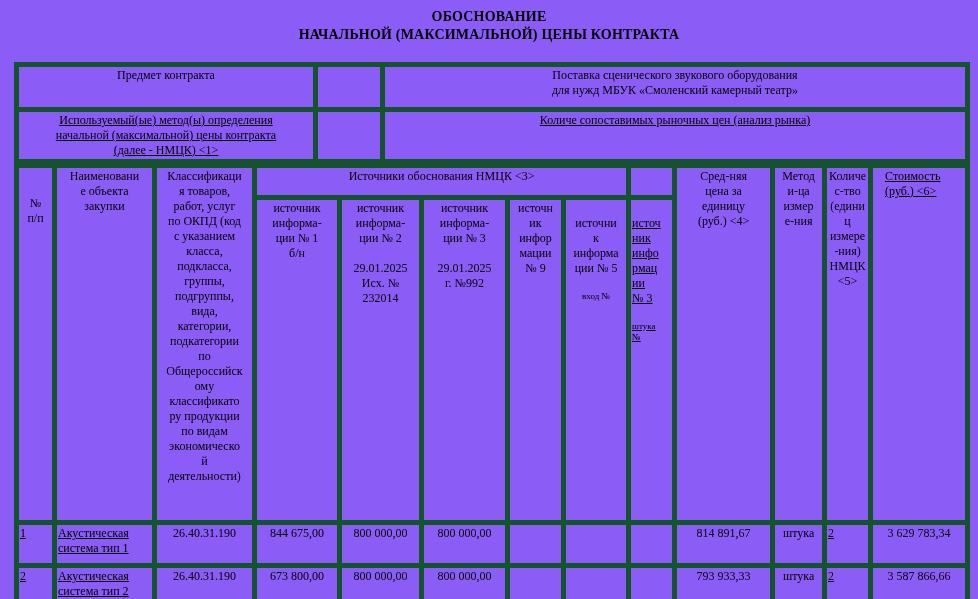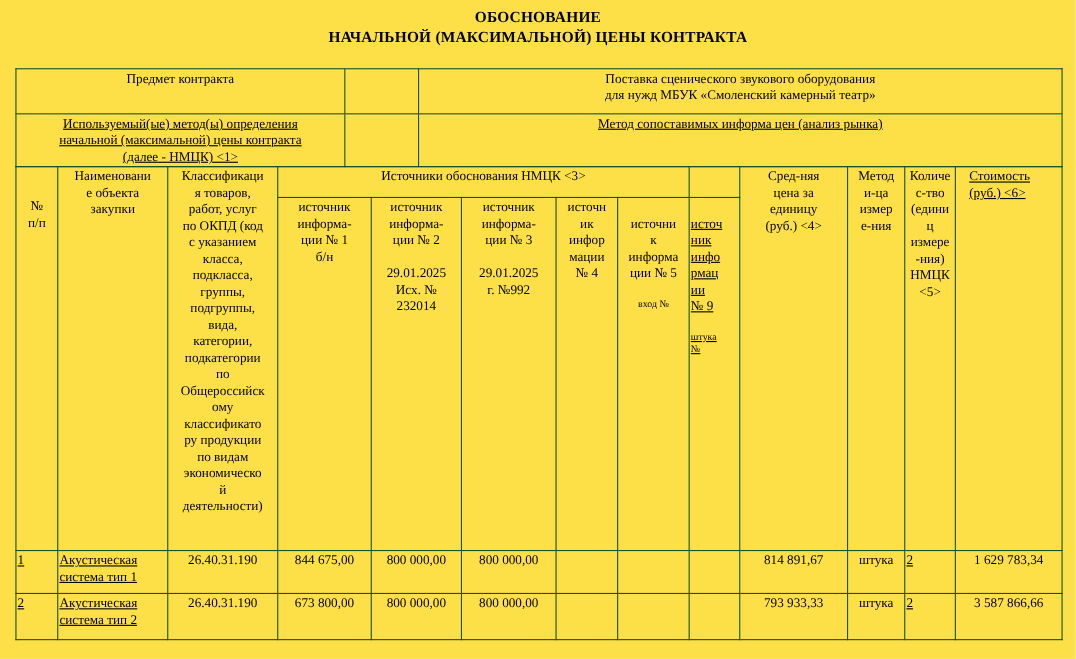--- a/index.html
+++ b/index.html
@@ -6,42 +6,42 @@
     margin: 0;
     padding: 0;
     background: #ffffff;
     color: #000000;
     font-family: "Liberation Serif", "DejaVu Serif", serif;
   }
   .page {
     position: relative;
     width: 978px;
     height: 599px;
-    background: #fde047;
+    background: #8b5cf6;
     overflow: hidden;
   }
   .doc-title {
     padding-top: 8px;
     text-align: center;
     font-weight: bold;
     font-size: 14px;
     line-height: 18px;
     white-space: pre-line;
     letter-spacing: 0.2px;
   }
   table {
     border-collapse: collapse;
     table-layout: fixed;
     margin-left: 14px;
     width: 951px;
   }
   .t-top { margin-top: 18px; }
   .t-calc, .t-main { margin-top: -1px; }
   td {
-    border: 1px solid #14532d;
+    border: 5px solid #14532d;
     vertical-align: top;
     font-size: 12px;
     line-height: 15px;
     padding: 1px 1px;
     white-space: pre-line;
     overflow: hidden;
     word-wrap: break-word;
     margin-top: 48px;
   }
   .c { text-align: center; }
@@ -75,21 +75,21 @@
         <td class="c">Предмет контракта</td>
         <td></td>
         <td class="c">Поставка сценического звукового оборудования
 для нужд МБУК «Смоленский камерный театр»</td>
       </tr>
       <tr class="row-b">
         <td class="c">Используемый(ые) метод(ы) определения
 начальной (максимальной) цены контракта
 (далее - НМЦК) &lt;1&gt;</td>
         <td></td>
-        <td class="c">Метод сопоставимых информа цен (анализ рынка)</td>
+        <td class="c">Количе сопоставимых рыночных цен (анализ рынка)</td>
       </tr>
     </tbody>
   </table>
 
 
   <table class="t-main">
     <colgroup>
       <col style="width:38px">
         <col style="width:100px">
         <col style="width:100px">
@@ -168,55 +168,55 @@
         <td class="c">источник
 информа-
 ции № 3
 
 29.01.2025
 г. №992</td>
         <td class="c">источн
 ик
 инфор
 мации
-№ 4</td>
+№ 9</td>
         <td class="c">
           <div>источни
 к
 информа
 ции № 5</div>
           <div class="small">вход №</div>
         </td>
         <td class="l">
           <div>источ
 ник
 инфо
 рмац
 ии
-№ 9</div>
+№ 3</div>
           <div class="small">штука
 №</div>
         </td>
       </tr>
 
       <tr class="data-row-1">
         <td class="l">1</td>
         <td class="l">Акустическая
 система тип 1</td>
         <td class="c">26.40.31.190</td>
         <td class="c">844 675,00</td>
         <td class="c">800 000,00</td>
         <td class="c">800 000,00</td>
         <td class="c"></td>
         <td class="c"></td>
         <td class="c"></td>
         <td class="c">814 891,67</td>
         <td class="c">штука</td>
         <td class="l">2</td>
-        <td class="c">1 629 783,34</td>
+        <td class="c">3 629 783,34</td>
       </tr>
 
       <tr class="data-row-2">
         <td class="l">2</td>
         <td class="l">Акустическая
 система тип 2</td>
         <td class="c">26.40.31.190</td>
         <td class="c">673 800,00</td>
         <td class="c">800 000,00</td>
         <td class="c">800 000,00</td>

